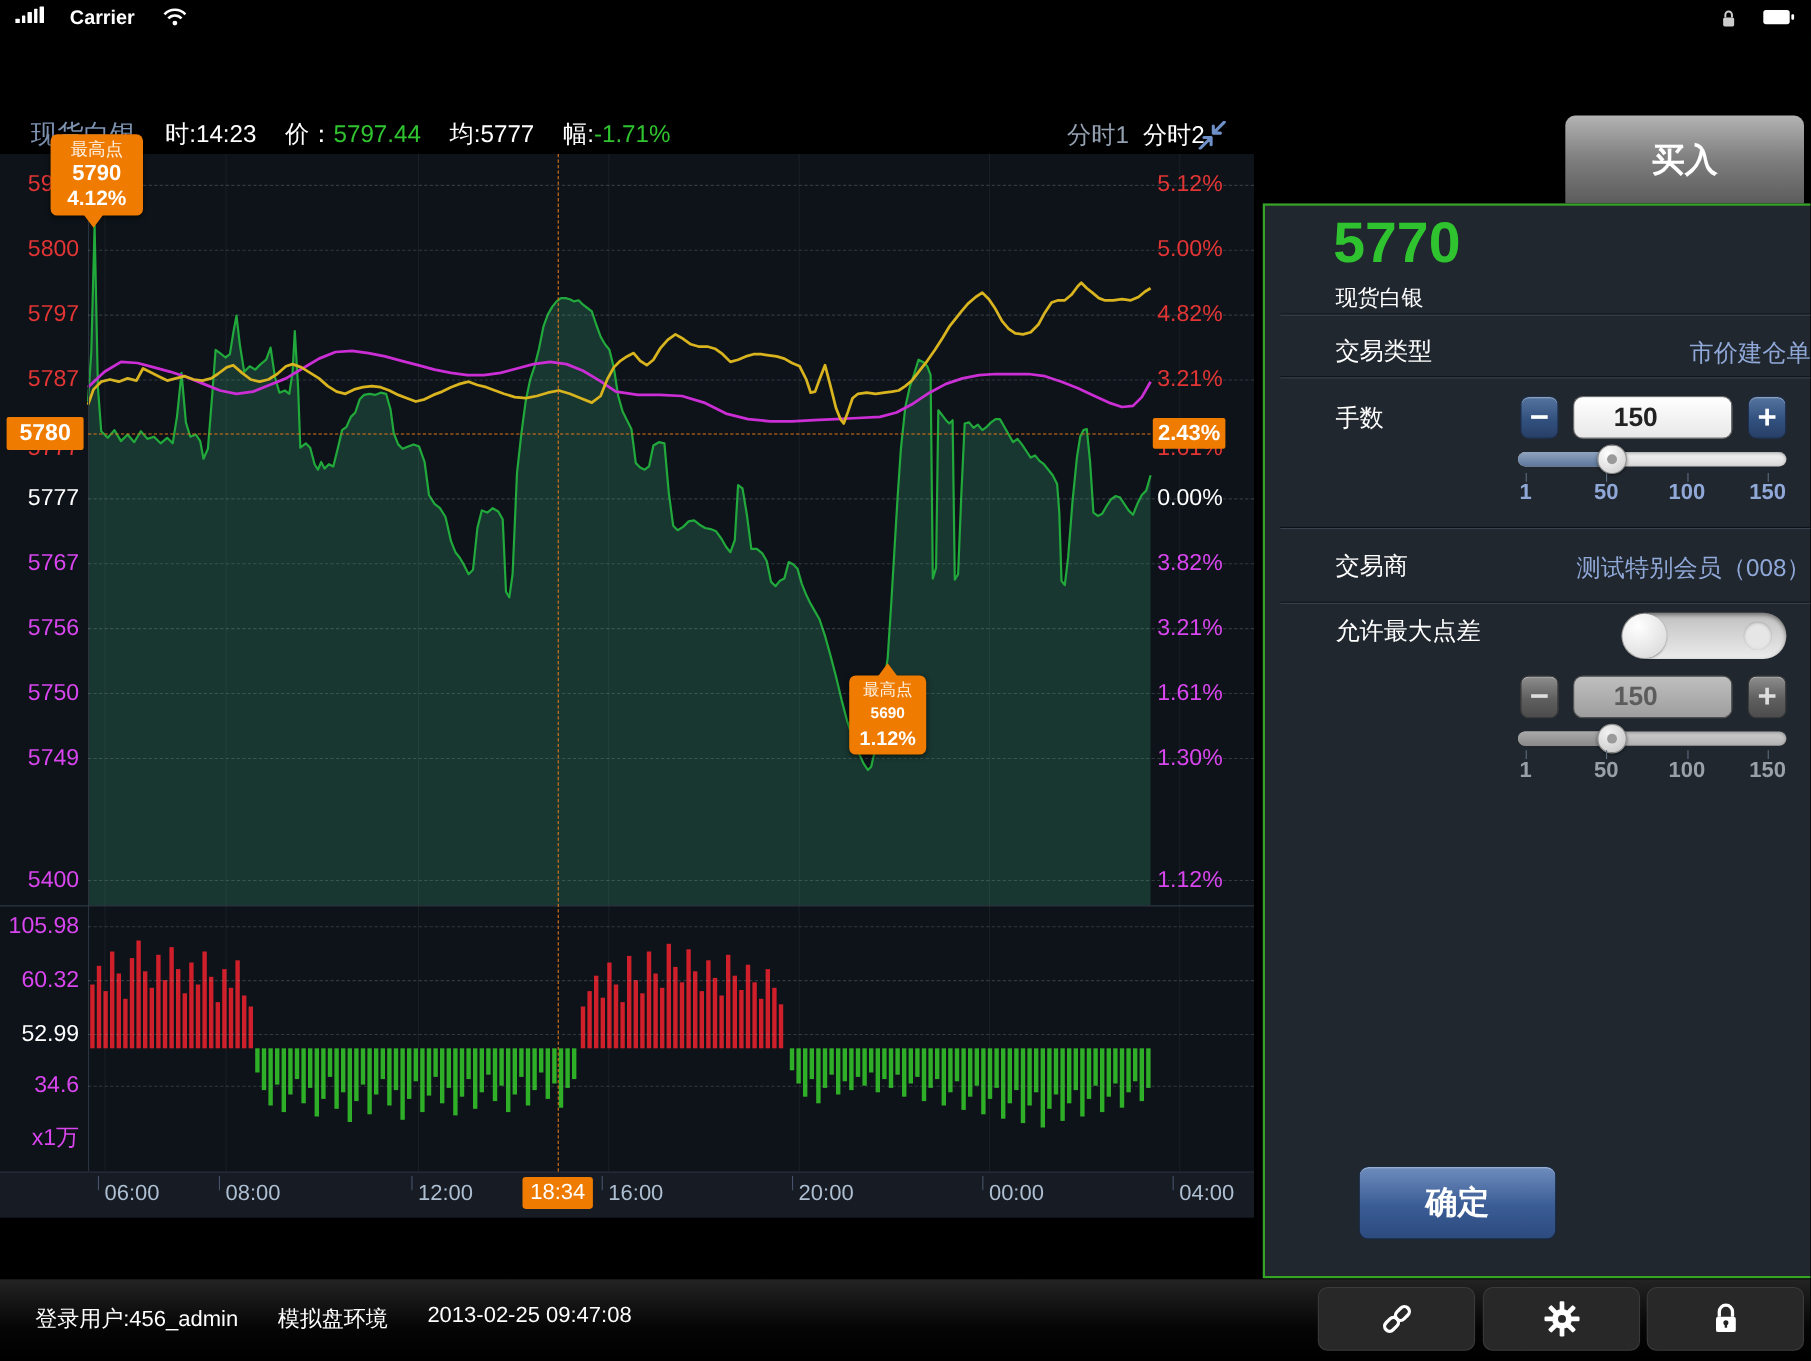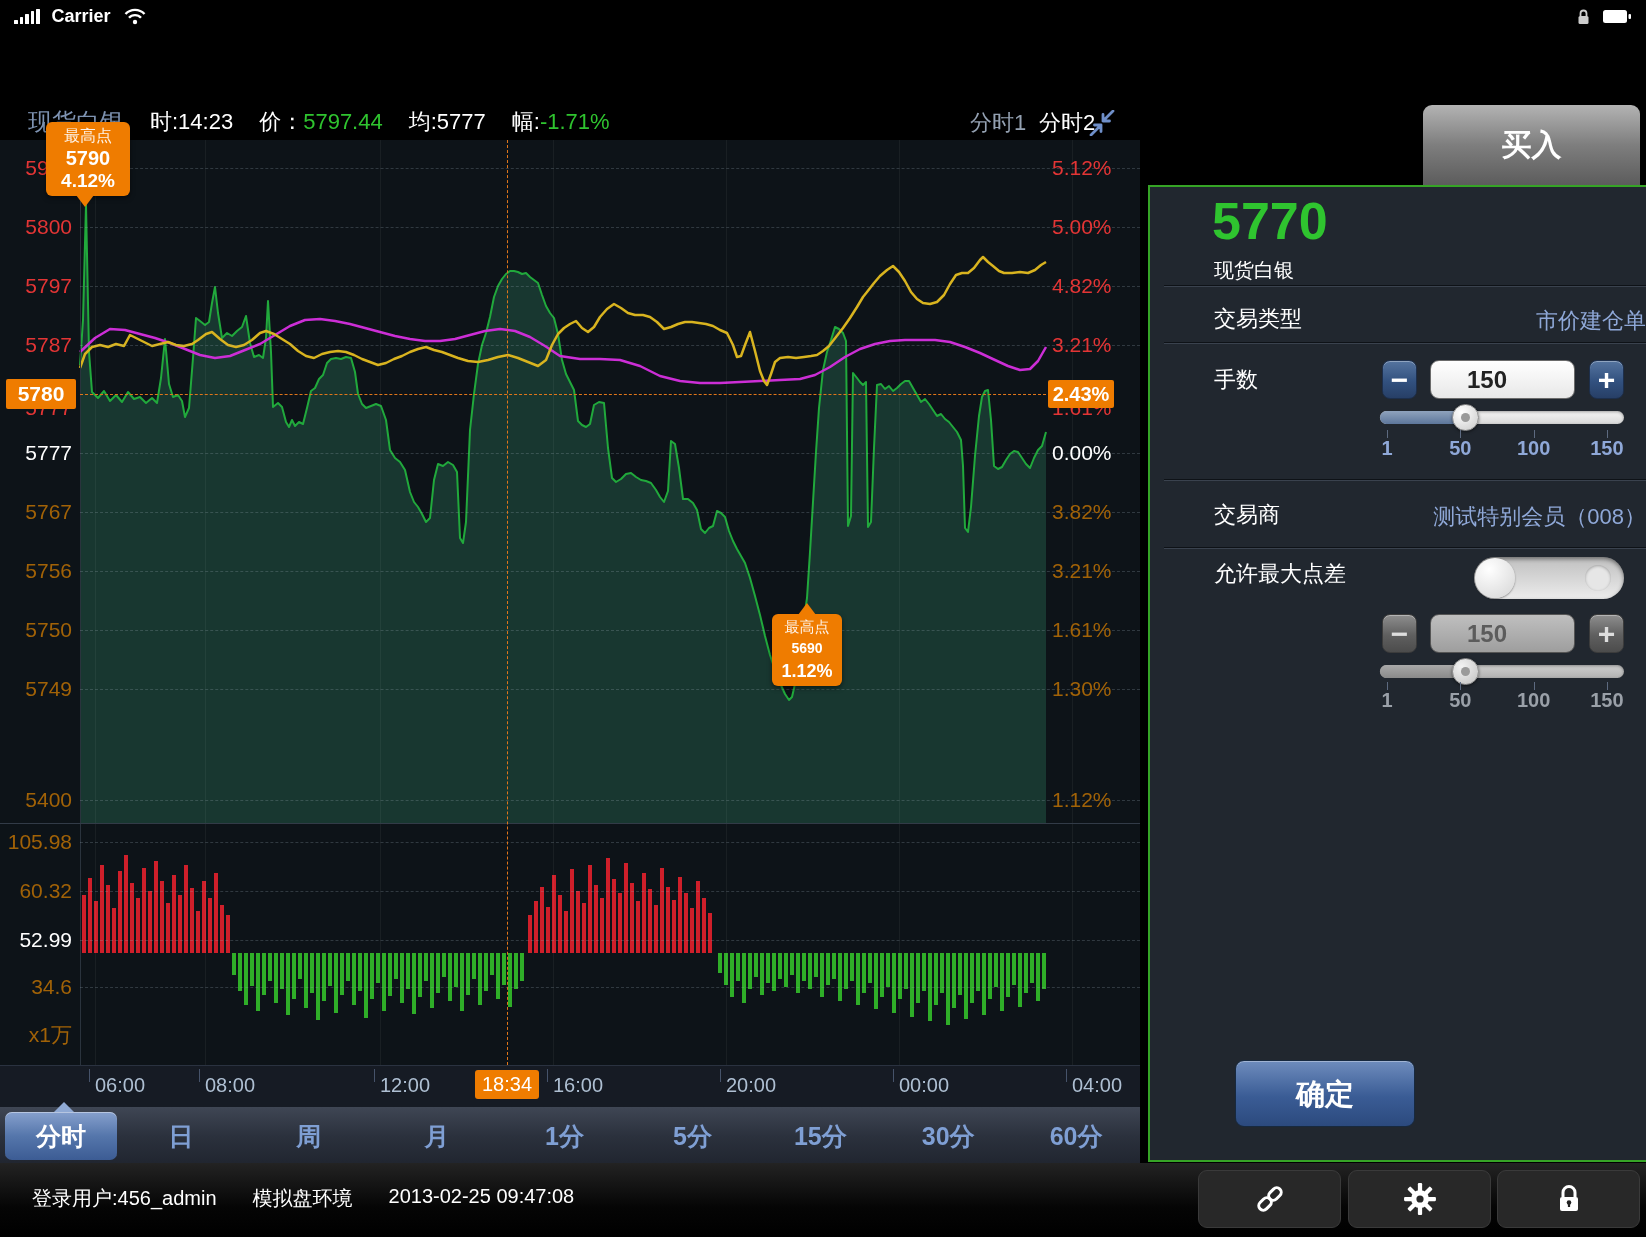--- a/index.html
+++ b/index.html
@@ -4,21 +4,21 @@
 <style>
   html,body{margin:0;padding:0;background:#000;}
   *{box-sizing:border-box;}
   .screen{position:relative;width:1646px;height:1237px;background:#000;overflow:hidden;
           font-family:"Liberation Sans","DejaVu Sans",sans-serif;color:#fff;}
   .abs{position:absolute;}
 
   
   .statusbar{position:absolute;left:0;top:0;width:1646px;height:32px;background:#000;
              display:flex;align-items:center;justify-content:space-between;padding:0 14px;}
-  .sb-left,.sb-right{display:flex;align-items:center;gap:12px;}
+  .sb-left,.sb-right{display:flex;align-items:flex-start;gap:24px;}
   .sig{display:flex;align-items:flex-end;gap:2px;height:15px;}
   .sig i{display:block;width:3.5px;background:#fff;border-radius:0.5px;}
   .carrier{font-size:18px;font-weight:bold;color:#fff;}
 
   
   .navbar{position:absolute;left:0;top:32px;width:1646px;height:64px;
           background:linear-gradient(180deg,#484848 0%,#2e2e2e 45%,#121212 52%,#070707 100%);
           border-bottom:1px solid #000;}
   .nav-btn{position:absolute;top:8px;height:47px;border-radius:7px;color:#fff;font-weight:bold;
            font-size:21px;text-align:center;line-height:45px;cursor:pointer;
@@ -39,21 +39,21 @@
   #mtab1{left:955px;color:#94a1b2;margin-left:15px;}
   #mtab2{left:1035px;color:#fff;border-bottom:2px solid #fff;padding:0 4px 4px 4px;}
   #mtab2:after{content:'';position:absolute;left:50%;margin-left:-5px;bottom:-9px;
                border-left:5px solid transparent;border-right:5px solid transparent;border-top:5px solid #fff;}
 
   
   #panes{position:absolute;left:0;top:140px;width:1140px;height:925px;background:#0d1318;}
   .axis-label{position:absolute;font-size:21px;line-height:24px;}
   .axis-label.left{left:0;width:72px;text-align:right;}
   .axis-label.right{left:1052px;width:86px;text-align:left;}
-  .axis-label.r{color:#e33535;}  .axis-label.g{color:#a16207;}  .axis-label.w{color:#fff;}
+  .axis-label.r{color:#e33535;}  .axis-label.g{color:#d946ef;}  .axis-label.w{color:#fff;}
   .dash-h{position:absolute;left:80px;width:1060px;height:0;border-top:1px dashed rgba(155,170,185,.25);}
   .dash-h.orange{border-top:1px dashed #e0761a;width:966px;z-index:3;}
   .vline{position:absolute;top:0;width:1px;height:925px;background:rgba(255,255,255,.05);}
   .sep{position:absolute;left:0;width:1140px;height:1px;background:#323b47;}
   .ob{position:absolute;background:#ef7c00;color:#fff;font-weight:bold;text-align:center;z-index:4;border-radius:2px;}
   .crossv{position:absolute;top:0;width:0;height:925px;border-left:1px dashed #e0761a;z-index:3;}
   .callout{position:absolute;background:#ef7c00;border-radius:6px;text-align:center;z-index:5;
            padding:4px 6px;box-shadow:0 2px 5px rgba(0,0,0,.5);}
   .callout .t{font-size:16px;color:rgba(255,255,255,.9);}
   .callout .v{font-size:20px;font-weight:bold;line-height:23px;}
@@ -431,31 +431,20 @@
       <div class="t-tick" style="left: 547px;"></div>
       <div class="t-label" style="left: 553px;">16:00</div>
       <div class="t-tick" style="left: 720px;"></div>
       <div class="t-label" style="left: 726px;">20:00</div>
       <div class="t-tick" style="left: 893px;"></div>
       <div class="t-label" style="left: 899px;">00:00</div>
       <div class="t-tick" style="left: 1066px;"></div>
       <div class="t-label" style="left: 1072px;">04:00</div>
     </div>
 
-  <div id="tabbar">
-      <div class="tf-tab active">分时<div class="tf-notch"></div></div>
-      <div class="tf-tab">日</div>
-      <div class="tf-tab">周</div>
-      <div class="tf-tab">月</div>
-      <div class="tf-tab">1分</div>
-      <div class="tf-tab">5分</div>
-      <div class="tf-tab">15分</div>
-      <div class="tf-tab">30分</div>
-      <div class="tf-tab">60分</div>
-    </div>
 
   <button class="ptab buy">买入</button>
 
   <div class="panel-box">
     <div class="p-price">5770</div>
     <div class="p-symbol">现货白银</div>
     <span class="chev big abs" style="right:36px;top:42px;"></span>
     <div class="p-sep" style="top:98px;"></div>
 
     <div class="pb p-label" style="left:64px;top:117px;">交易类型</div>

